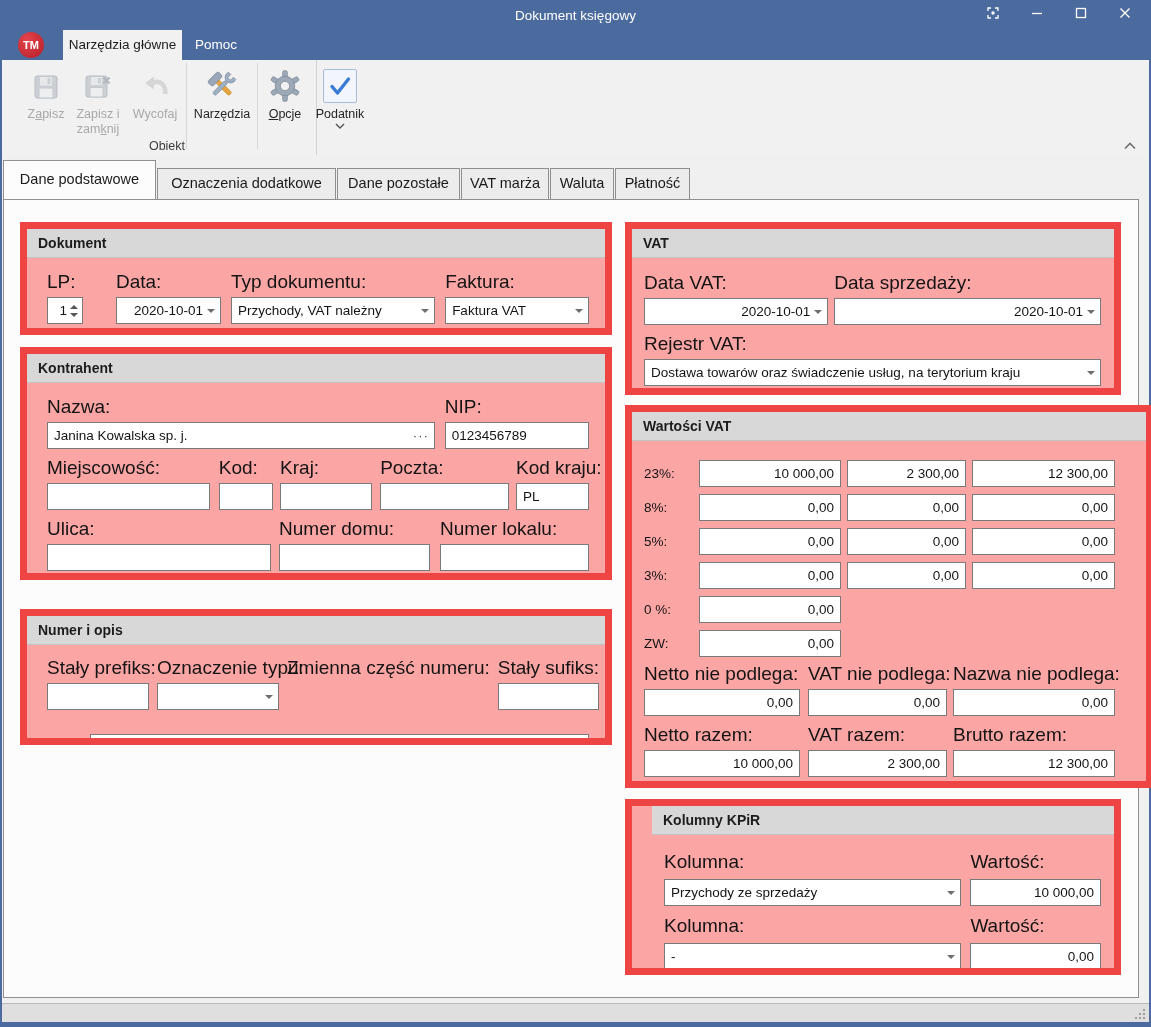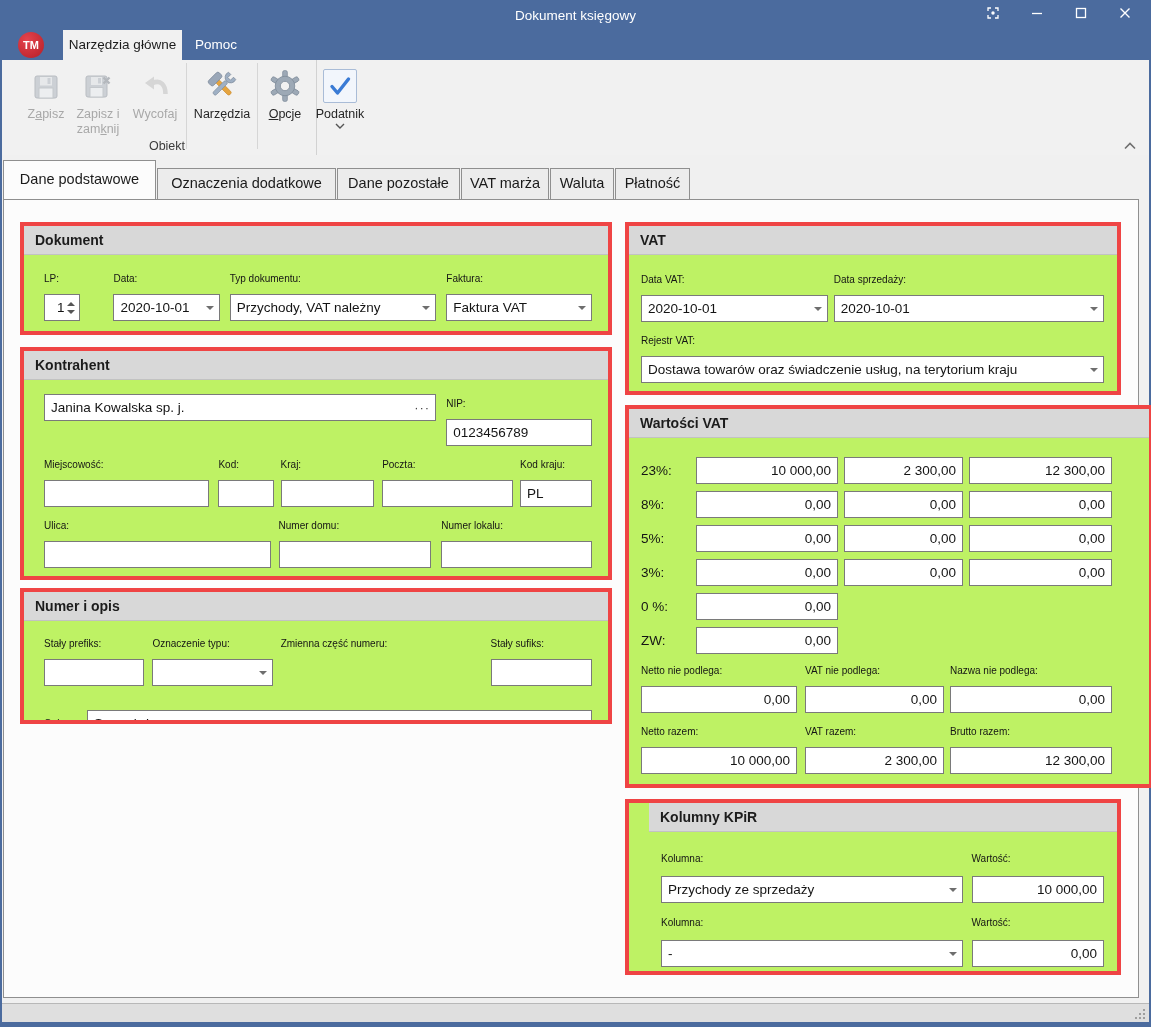--- a/index.html
+++ b/index.html
@@ -46,31 +46,31 @@
   
   .page-area { flex:1; background:#f0f0f0; position:relative;text-decoration:underline; }
   .tabstrip { position:absolute; top:5px; left:1px; height:39px; display:flex; align-items:flex-end; z-index:3; }
   .ptab { border:1px solid #8f8f8f; border-bottom:none; background:#ececec; height:31px; line-height:29px;
     text-align:center; font-size:14.5px; color:#1a1a1a; margin-right:1px; }
   .ptab.active { height:39px; line-height:37px; background:#fcfcfc; }
   .tw1{width:153px}.tw2{width:179px}.tw3{width:123px}.tw4{width:88px}.tw5{width:64px}.tw6{width:75px}
   .page { position:absolute; top:44px; left:1px; width:1136px; height:799px; background:#fcfcfc; border:1px solid #8f8f8f; }
 
   
-  .group { position:absolute; border:4px solid #ef4444; background:#bef264; overflow:hidden; }
+  .group { position:absolute; border:7px solid #ef4444; background:#fca5a5; overflow:hidden; }
   .group-header { height:29px; background:#d8d8d8; border-bottom:1px solid #c2c2c2; font-weight:bold;
     font-size:14px; color:#1c1c1c; line-height:28px; padding-left:11px; }
   .gb { padding:14px 16px 0 20px; }
   .row { display:flex; }
   .col { display:flex; flex-direction:column; }
-  .lab { font-size:10px; color:#141414; line-height:19px; margin-bottom:6px; white-space:nowrap; }
+  .lab { font-size:19px; color:#141414; line-height:19px; margin-bottom:6px; white-space:nowrap; }
   .ti { height:27px; border:1px solid #7a7a7a; background:#fff; font-family:"Liberation Sans",sans-serif;
     font-size:13.5px; color:#141414; padding:0 6px; width:100%; outline:none; }
   .num { text-align:right; }
-  .ctr { text-align:left; }
+  .ctr { text-align:right; }
   .combo { height:27px; border:1px solid #7a7a7a; background:#fff; display:flex; align-items:center;
     padding:0 5px 0 6px; font-size:13.5px; color:#141414; }
   .combo .ctext { flex:1; white-space:nowrap; overflow:hidden; }
   .combo .carrow { width:0; height:0; border-left:4px solid transparent; border-right:4px solid transparent;
     border-top:4px solid #6e6e6e; margin-left:4px; flex:none; }
   .ellip { font-size:13px; color:#444; margin-left:4px; flex:none; letter-spacing:1px; }
   .spinbox { position:relative; }
   .spin { position:absolute; right:4px; top:0; bottom:0; display:flex; flex-direction:column; justify-content:center; gap:4px; }
   .sp-up { width:0;height:0;border-left:4px solid transparent;border-right:4px solid transparent;border-bottom:4px solid #555; }
   .sp-dn { width:0;height:0;border-left:4px solid transparent;border-right:4px solid transparent;border-top:4px solid #555; }
@@ -80,21 +80,21 @@
   .w108{width:108px}.w119{width:119px}.w122{width:122px}.w133{width:133px}.w139{width:139px}.w141{width:141px}
   .w142{width:142px}.w143{width:143px}.w148{width:148px}.w153{width:153px}.w155{width:155px}.w156{width:156px}
   .w162{width:162px}.w168{width:168px}.w190{width:190px}.w205{width:205px}.w210{width:210px}.w230{width:230px}
   .w275{width:275px}.w321{width:321px}.w398{width:398px}
   .mr6{margin-right:6px}.mr7{margin-right:7px}.mr8{margin-right:8px}.mr9{margin-right:9px}.mr10{margin-right:10px}.mr33{margin-right:33px}
   .mt8{margin-top:24px}.mt9{margin-top:9px}.mt10{margin-top:10px}
 
   
   #g-dokument  { left:16px;  top:22px;  width:592px; height:113px; }
   #g-kontrahent{ left:16px;  top:147px; width:592px; height:233px; }
-  #g-numer     { left:16px;  top:388px; width:592px; height:136px; }
+  #g-numer     { left:16px;  top:409px; width:592px; height:136px; }
   #g-vat       { left:621px; top:22px;  width:496px; height:173px; }
   #g-wartosci  { left:621px; top:205px; width:528px; height:383px; }
   #g-kpir      { left:621px; top:599px; width:496px; height:176px;padding-left:20px; }
   .gb-r { padding:15px 13px 0 12px; }
 
   .vrow { display:flex; gap:6px; margin-bottom:7px; }
   .vlab { width:49px; flex:none; font-size:13.5px; color:#141414; line-height:27px; }
 
   
   .statusbar { position:absolute; left:0; right:0; bottom:0; height:19px; background:#dfdfdf; border-top:1px solid #b8b8b8; }
@@ -278,20 +278,21 @@
             </div>
           </div>
         </div>
       </div>
 
       <div class="group" id="g-kontrahent">
         <div class="group-header">Kontrahent</div>
         <div class="gb">
           <div class="row">
             <div class="col w398 mr10">
+              <div class="lab">Nazwa:</div>
               <div class="combo">
                 <span class="ctext">Janina Kowalska sp. j.</span>
                 <span class="ellip">···</span>
               </div>
             </div>
             <div class="col w148">
               <div class="lab">NIP:</div>
               <input class="ti" value="0123456789" style="">
             </div>
           </div>

